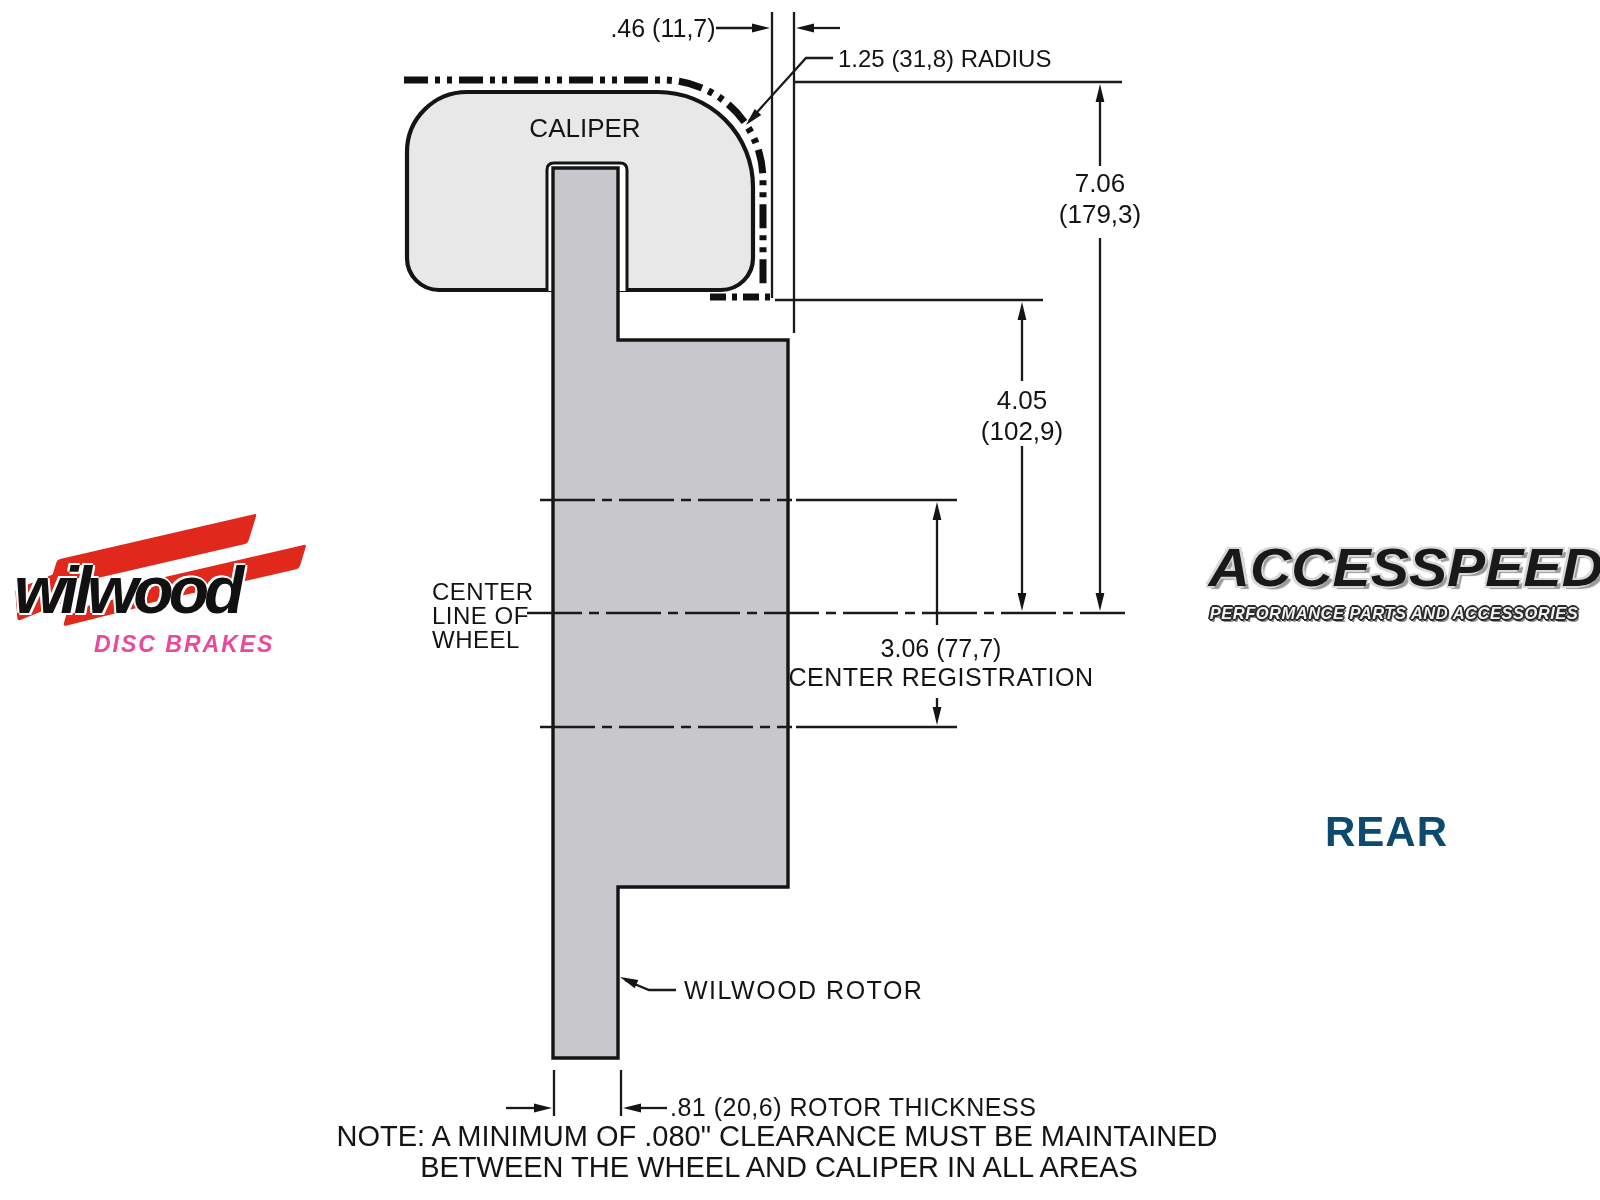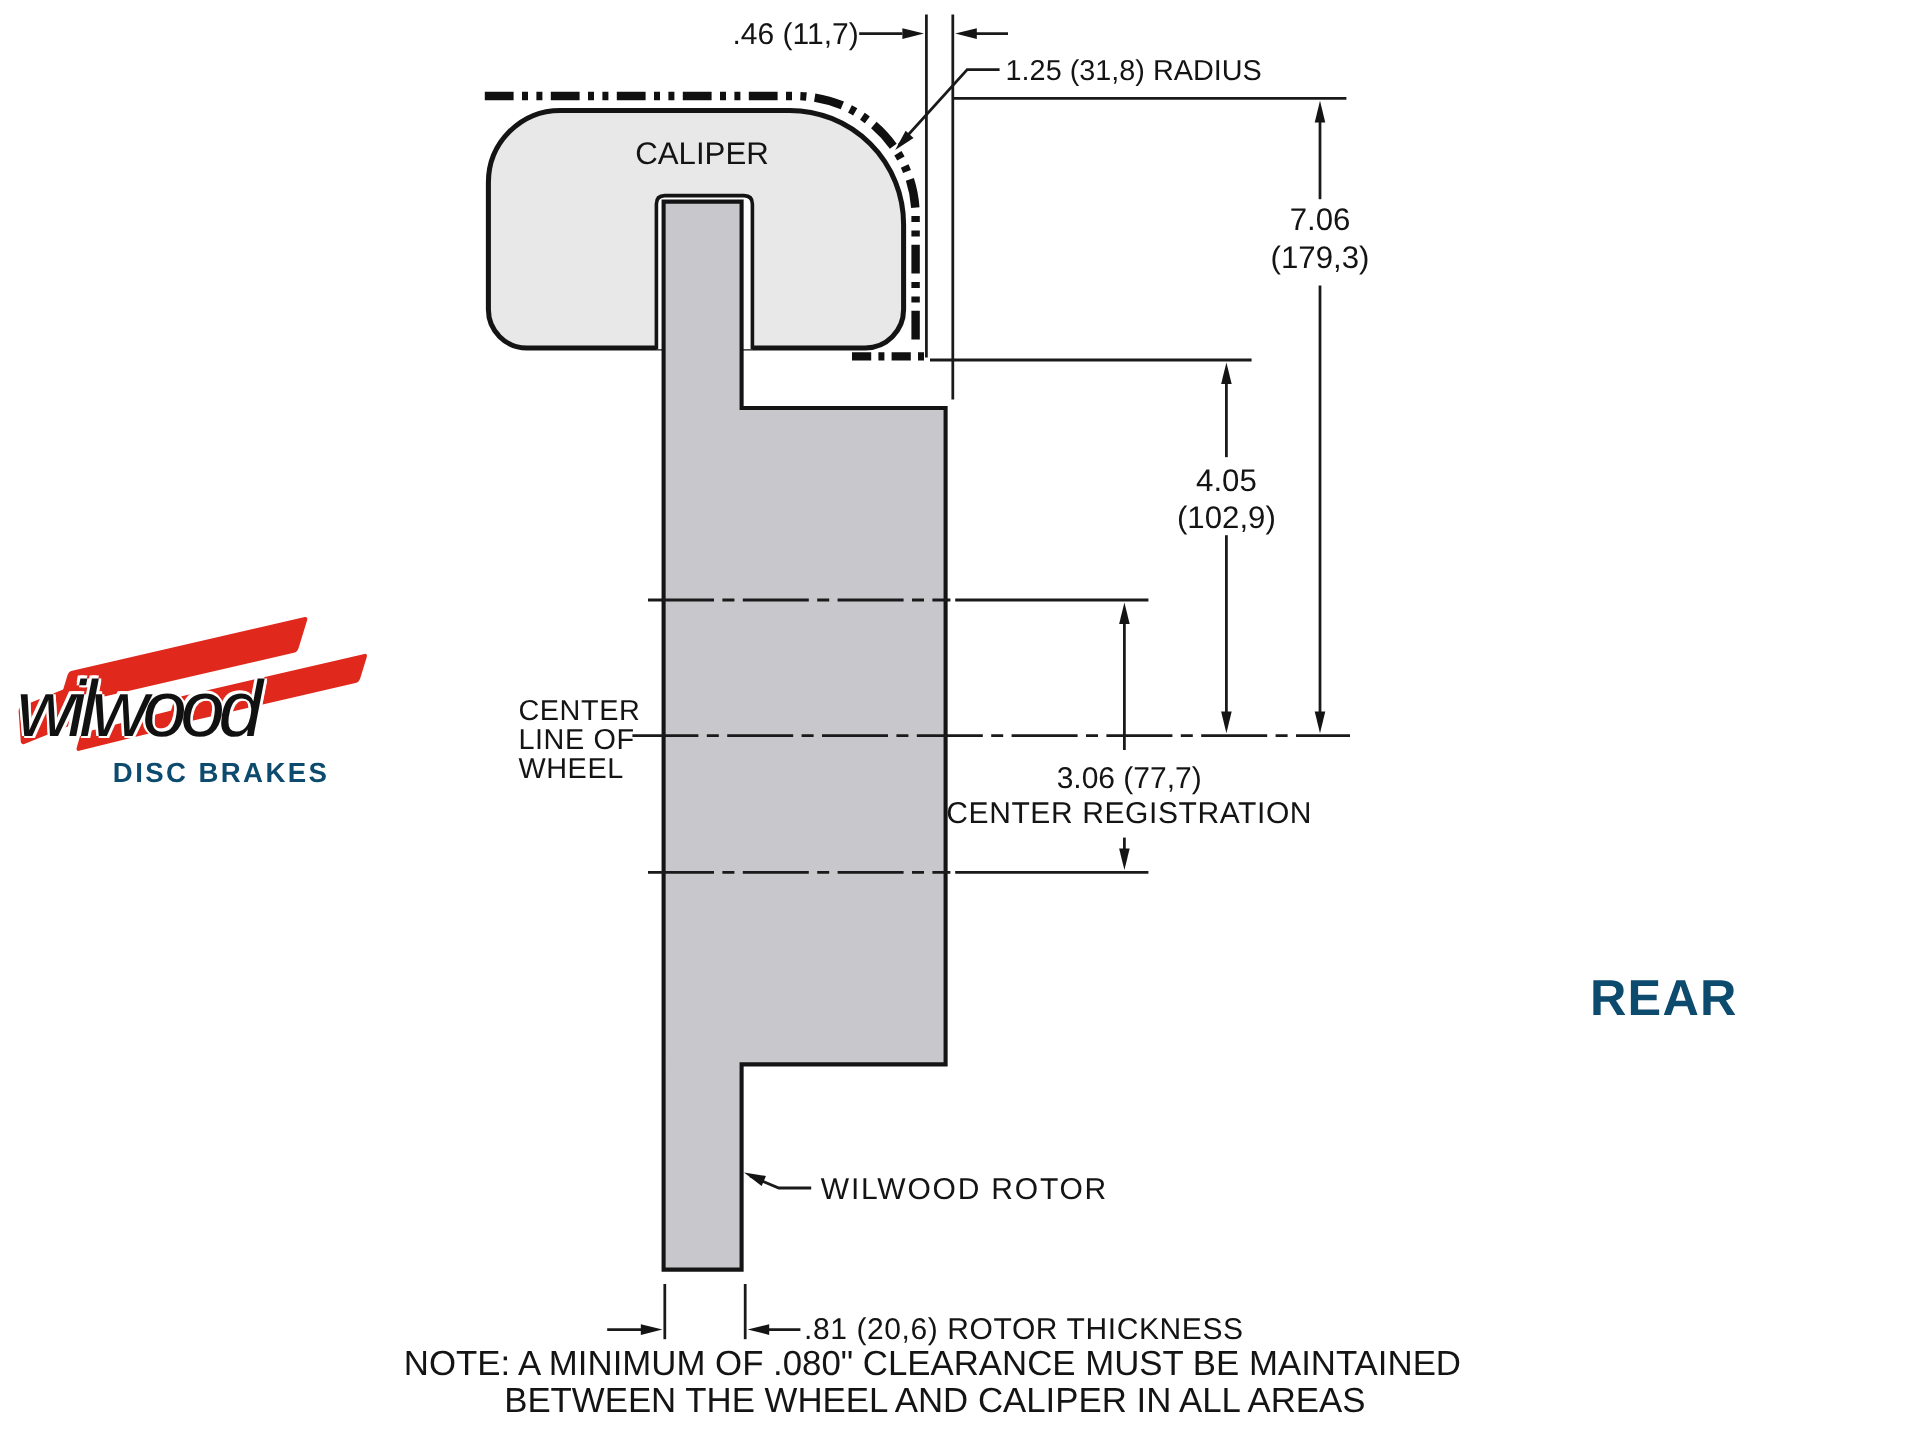--- a/index.html
+++ b/index.html
@@ -13,25 +13,25 @@
   .phantom2{stroke:#101010;stroke-width:7;fill:none;stroke-dasharray:16 6 5 6;}
   .cline{stroke:#1a1a1a;stroke-width:2.4;fill:none;stroke-dasharray:55 7 10 7;}
 
   
   .wilwood{position:absolute;left:12px;top:530px;width:312px;height:135px;}
   .ww-red{position:absolute;background:#e0281c;border-radius:3px;}
   .ww-r1{left:38px;top:8px;width:205px;height:27px;transform:rotate(-13deg) skewX(-30deg);}
   .ww-r2{left:128px;top:34px;width:165px;height:22px;transform:rotate(-13deg) skewX(-30deg);}
   .ww-r3{left:2px;top:48px;width:66px;height:30px;transform:rotate(-22deg) skewX(-18deg);}
   .ww-r4{left:52px;top:72px;width:80px;height:14px;transform:rotate(-14deg) skewX(-30deg);}
-  .ww-name{position:absolute;left:2px;top:22px;width:310px;font-style:italic;font-weight:400;
+  .ww-name{position:absolute;left:2px;top:22px;width:310px;font-style:italic;font-weight:700;
            font-size:66px;letter-spacing:-5px;color:#111;
            text-shadow:2px 0 0 #fff,-2px 0 0 #fff,0 2px 0 #fff,0 -2px 0 #fff,2px 2px 0 #fff,-2px -2px 0 #fff;}
-  .ww-tag{position:absolute;left:82px;top:101px;font-weight:900;
-          font-size:23px;letter-spacing:2px;color:#0c4a6e;}
+  .ww-tag{position:absolute;left:82px;top:101px;font-style:italic;font-weight:900;
+          font-size:23px;letter-spacing:2px;color:#ec4899;}
 
   
   .acc{position:absolute;left:1198px;top:536px;width:392px;height:115px;text-align:center;}
   .acc-name{font-style:italic;font-weight:900;font-size:54px;letter-spacing:0px;color:#191919;
             transform:scaleX(1.06);transform-origin:left;white-space:nowrap;
             text-shadow:-2px -2px 0 #d8d8d8,2px -2px 0 #d8d8d8,-2px 2px 0 #d8d8d8,3px 3px 1px #9a9a9a;}
   .acc-tag{margin-top:6px;font-style:italic;font-weight:900;font-size:16.5px;letter-spacing:0.5px;
            color:#f2f2f2;white-space:nowrap;
            text-shadow:-2px 0 0 #2a2a2a,2px 0 0 #2a2a2a,0 -2px 0 #2a2a2a,0 2px 0 #2a2a2a,
                        -1px -1px 0 #2a2a2a,1px 1px 0 #2a2a2a,1px -1px 0 #2a2a2a,-1px 1px 0 #2a2a2a,2px 3px 0 #8a8a8a;}
@@ -130,17 +130,21 @@
   <div class="wilwood">
     <div class="ww-red ww-r1"></div>
     <div class="ww-red ww-r2"></div>
     <div class="ww-red ww-r3"></div>
     <div class="ww-red ww-r4"></div>
     <div class="ww-name">wilwood</div>
     <div class="ww-tag">DISC BRAKES</div>
   </div>
 
   
+  <div class="acc">
+    <div class="acc-name">ACCESSPEED</div>
+    <div class="acc-tag">PERFORMANCE PARTS AND ACCESSORIES</div>
+  </div>
 
   
   <div class="rear">REAR</div>
 
 </div>
 
 </body></html>

